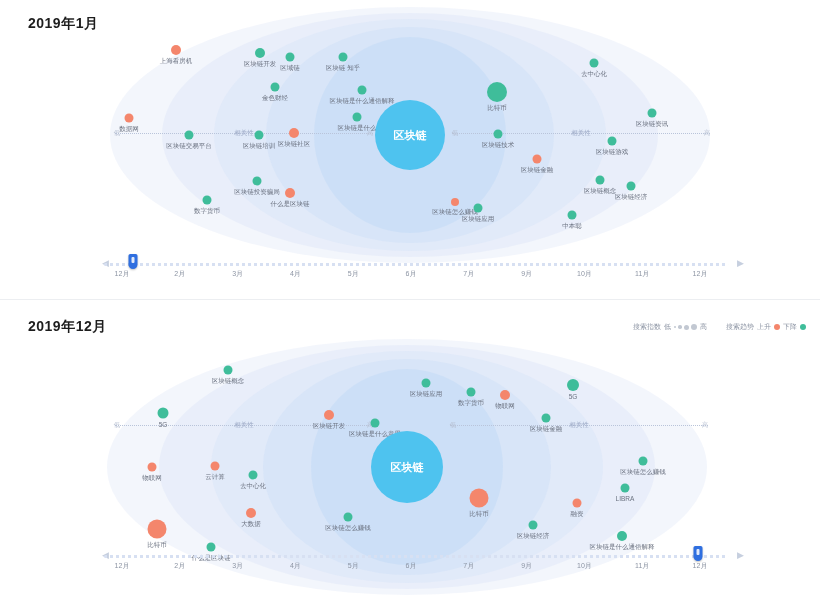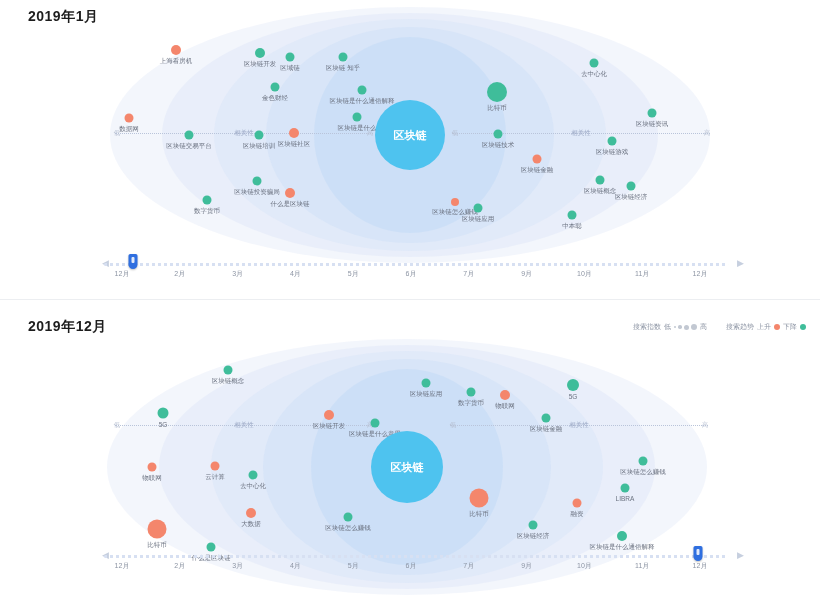--- a/index.html
+++ b/index.html
@@ -101,21 +101,21 @@
   .lg-dot.s2{width:3.5px;height:3.5px;background:#c2c8d2;}
   .lg-dot.s3{width:5px;height:5px;background:#c2c8d2;}
   .lg-dot.s4{width:6.5px;height:6.5px;background:#c2c8d2;}
   .lg-dot.up{width:6px;height:6px;background:#f4866c;}
   .lg-dot.down{width:6px;height:6px;background:#3fbd9a;}
 </style>
 </head>
 <body>
 
 <div class="panel panel-top">
-  <div class="panel-title" style="top:8px;">2019年1月</div>
+  <div class="panel-title" style="top:15px;">2019年1月</div>
 
   <div class="chart-area">
     <div class="rings" id="rings-top">
         <div class="ring" style="left: 410px; top: 135px; width: 600px; height: 256px; background: rgba(233, 238, 250, 0.55);"></div>
         <div class="ring" style="left: 410px; top: 135px; width: 496px; height: 244px; background: rgba(226, 234, 249, 0.6);"></div>
         <div class="ring" style="left: 410px; top: 135px; width: 392px; height: 232px; background: rgba(219, 230, 249, 0.62);"></div>
         <div class="ring" style="left: 410px; top: 135px; width: 288px; height: 216px; background: rgba(210, 226, 248, 0.65);"></div>
         <div class="ring" style="left: 410px; top: 135px; width: 192px; height: 196px; background: rgba(199, 221, 247, 0.7);"></div>
       </div>
 

